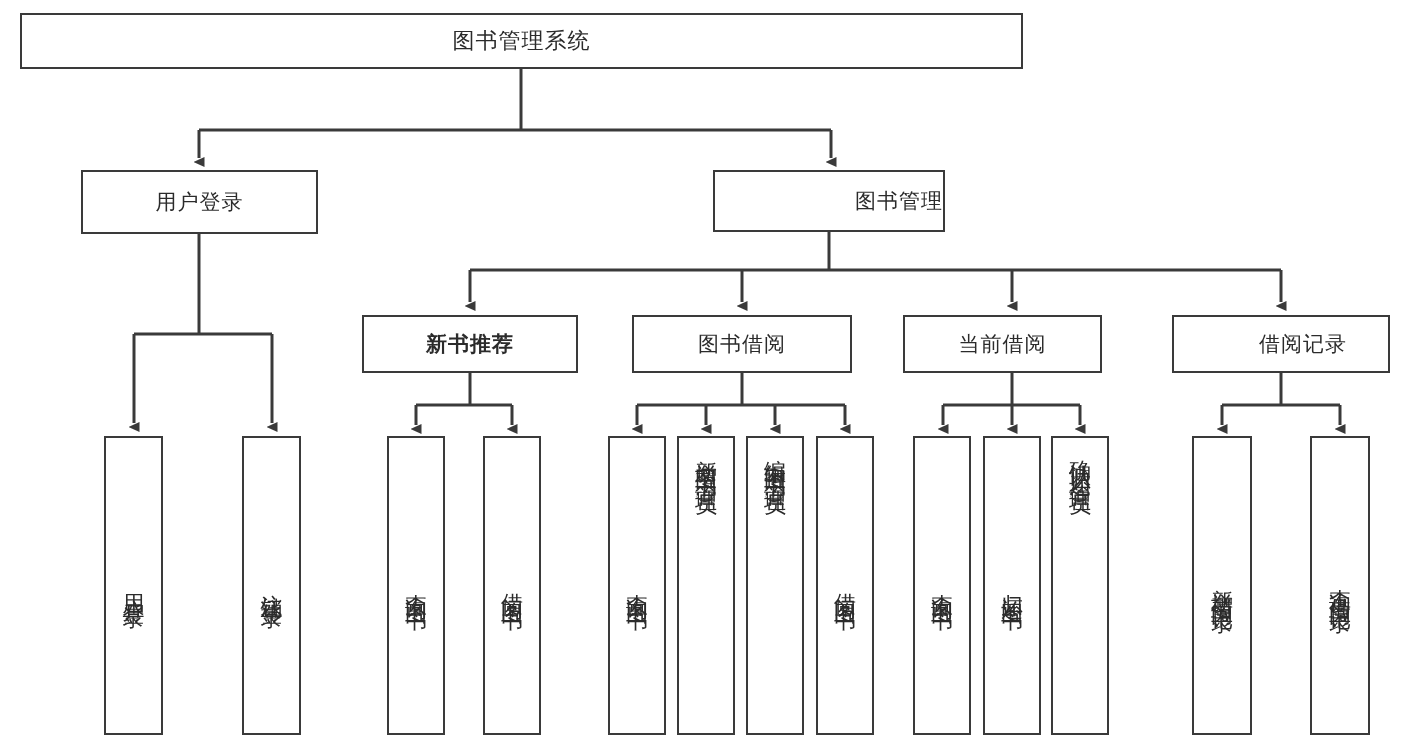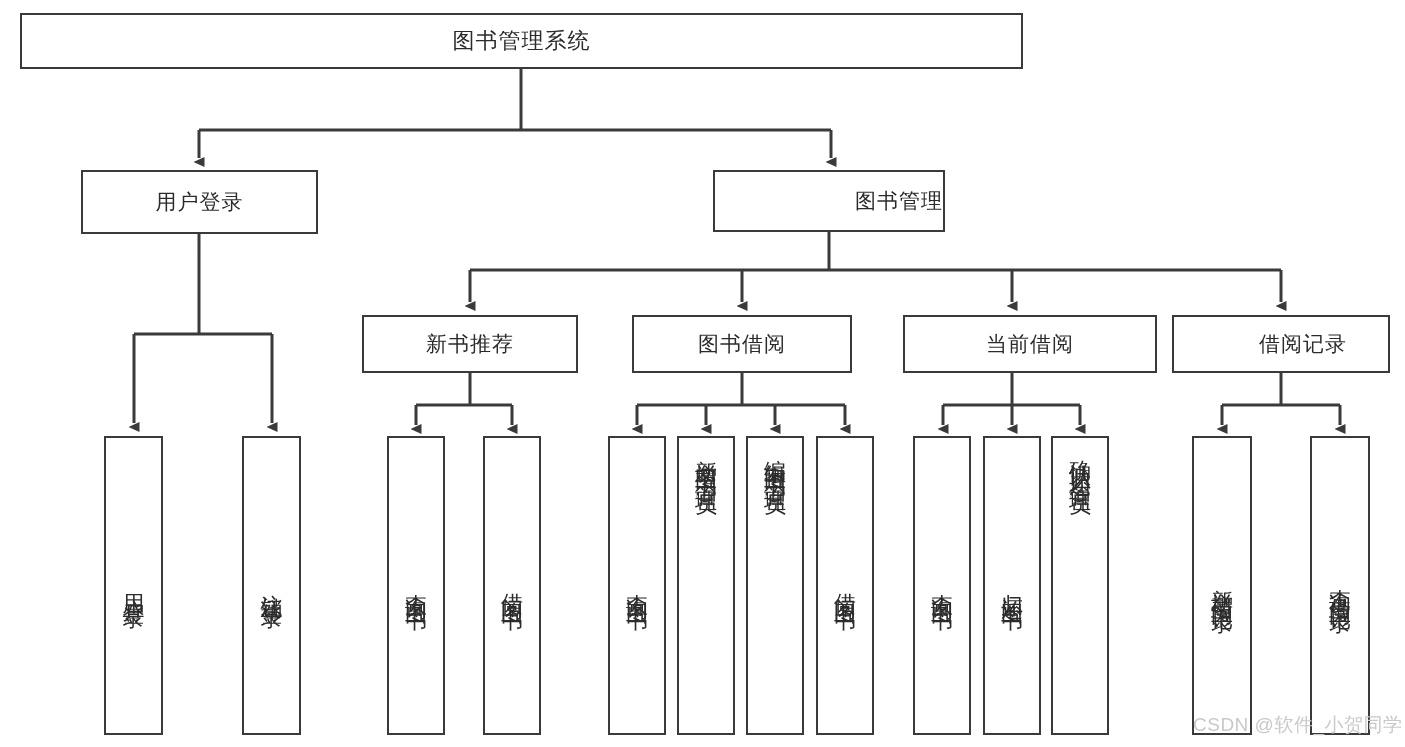--- a/index.html
+++ b/index.html
@@ -138,27 +138,27 @@
     <span class="label">图书管理系统</span>
   </div>
 
   <div class="node horiz" style="left:81px; top:170px; width:237px; height:64px;">
     <span class="label">用户登录</span>
   </div>
   <div class="node horiz" style="left:713px; top:170px; width:232px; height:62px;justify-content:flex-end;">
     <span class="label">图书管理</span>
   </div>
 
-  <div class="node horiz" style="left:362px; top:315px; width:216px; height:58px;">
+  <div class="node horiz" style="left:362px; top:315px; width:216px; height:58px;font-weight:bold;">
     <span class="label">新书推荐</span>
   </div>
   <div class="node horiz" style="left:632px; top:315px; width:220px; height:58px;">
     <span class="label">图书借阅</span>
   </div>
-  <div class="node horiz" style="left:903px; top:315px; width:254px; height:58px;">
+  <div class="node horiz" style="left:903px; top:315px; width:199px; height:58px;">
     <span class="label">当前借阅</span>
   </div>
   <div class="node horiz" style="left:1172px; top:315px; width:218px; height:58px;padding-left:44px;">
     <span class="label">借阅记录</span>
   </div>
 
   <div class="node leaf centered" style="left:104px; top:436px; width:59px; height:299px;">
     <span class="label">用户登录</span>
   </div>
   <div class="node leaf centered" style="left:242px; top:436px; width:59px; height:299px;">
@@ -195,15 +195,14 @@
     <span class="label">确认归还（管理员）</span>
   </div>
 
   <div class="node leaf centered" style="left:1192px; top:436px; width:60px; height:299px;">
     <span class="label">新增借阅记录</span>
   </div>
   <div class="node leaf centered" style="left:1310px; top:436px; width:60px; height:299px;">
     <span class="label">查询借阅记录</span>
   </div>
 
-  <div class="watermark">CSDN @软件_小贺同学</div>
 
 </div>
 
 </body></html>

